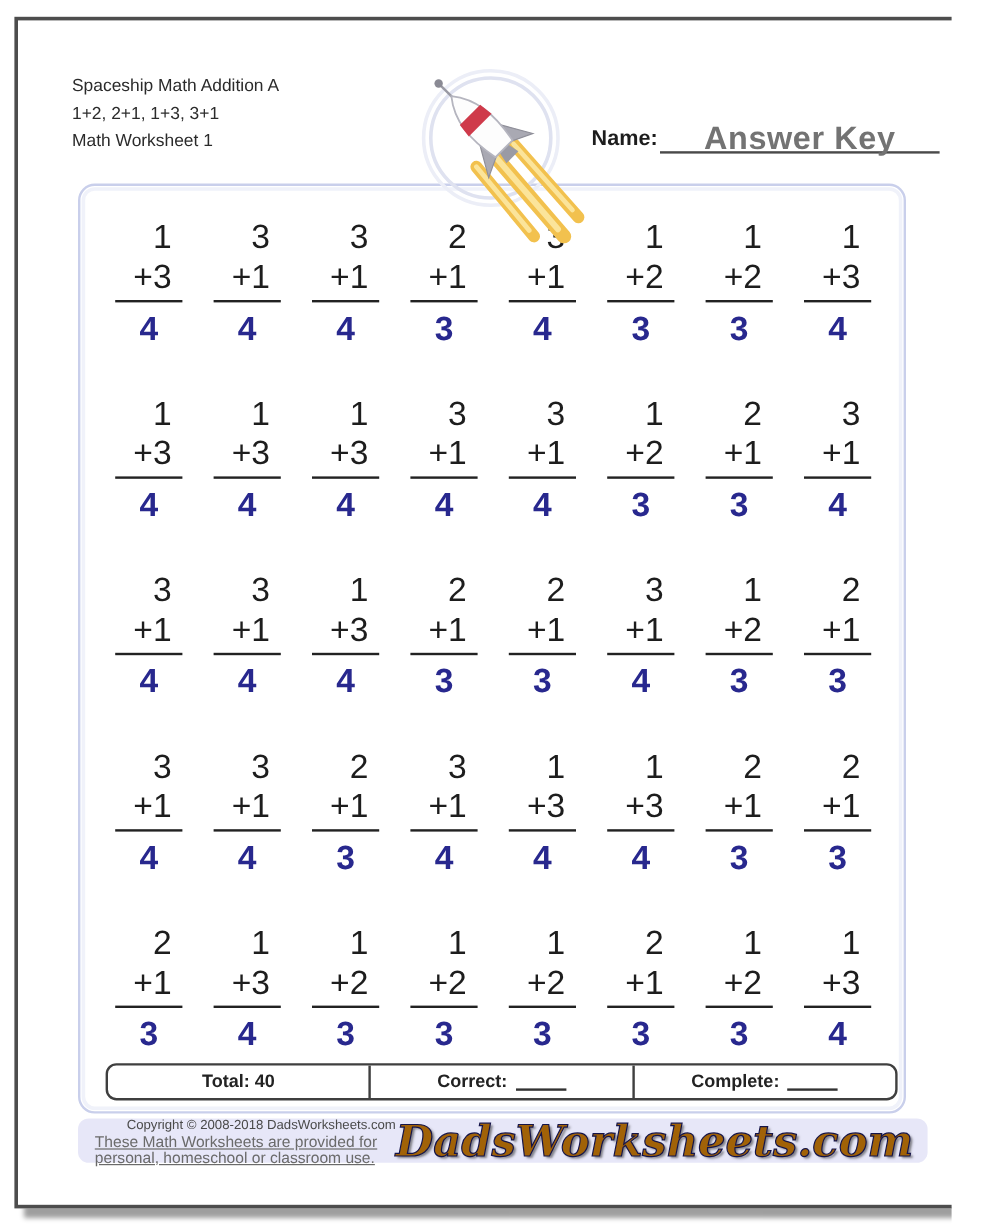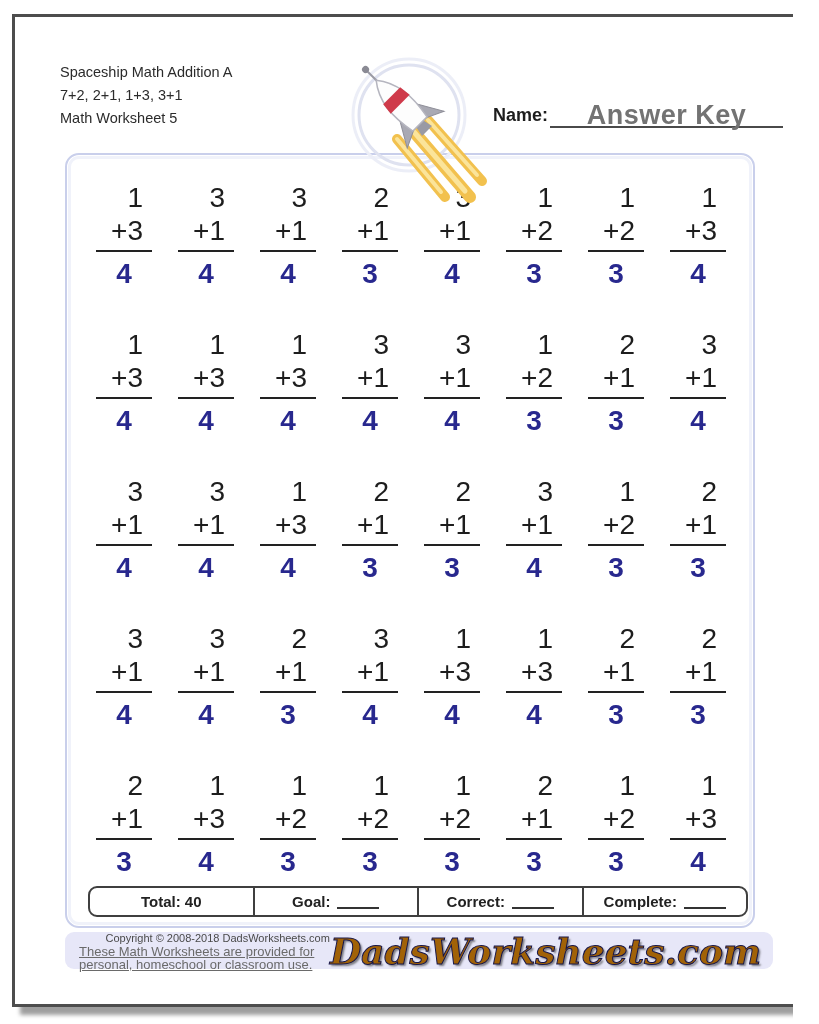--- a/index.html
+++ b/index.html
@@ -46,22 +46,22 @@
           -webkit-text-stroke:1px #14144a; text-shadow:2px 2px 2px rgba(40,40,40,0.55); white-space:nowrap; }
 </style>
 </head>
 <body>
 
 <div class="canvas">
   <div class="page">
 
     <div class="header-block">
       <div>Spaceship Math Addition A</div>
-      <div>7+2, 2+1, 1+3, 3+1</div>
-      <div>Math Worksheet 5</div>
+      <div>1+2, 2+1, 1+3, 3+1</div>
+      <div>Math Worksheet 1</div>
     </div>
 
     <div class="rocket-wrap">
       <svg viewBox="0 0 160 160" width="160" height="160">
         <circle cx="76" cy="72" r="56" fill="none" stroke="#eceef7" stroke-width="3"></circle>
         <circle cx="76" cy="72" r="50" fill="none" stroke="#dfe2f0" stroke-width="3"></circle>
         <g stroke-linecap="round">
           <line x1="64" y1="96" x2="112" y2="154" stroke="#f2c14e" stroke-width="10"></line>
           <line x1="64" y1="96" x2="108" y2="149" stroke="#fbe49a" stroke-width="4"></line>
           <line x1="81" y1="89" x2="137" y2="154" stroke="#f2c14e" stroke-width="12"></line>
@@ -289,24 +289,20 @@
             <div class="p-answer">4</div>
           </div>
         </div>
     </div>
 
     <div class="totals-bar" id="totals-bar">
         <div class="t-cell">
           <span>Total: 40</span>
         </div>
         <div class="t-cell">
-          <span>Goal:</span>
-          <span class="blank"></span>
-        </div>
-        <div class="t-cell">
           <span>Correct:</span>
           <span class="blank"></span>
         </div>
         <div class="t-cell">
           <span>Complete:</span>
           <span class="blank"></span>
         </div>
       </div>
 
     <div class="footer-band">

